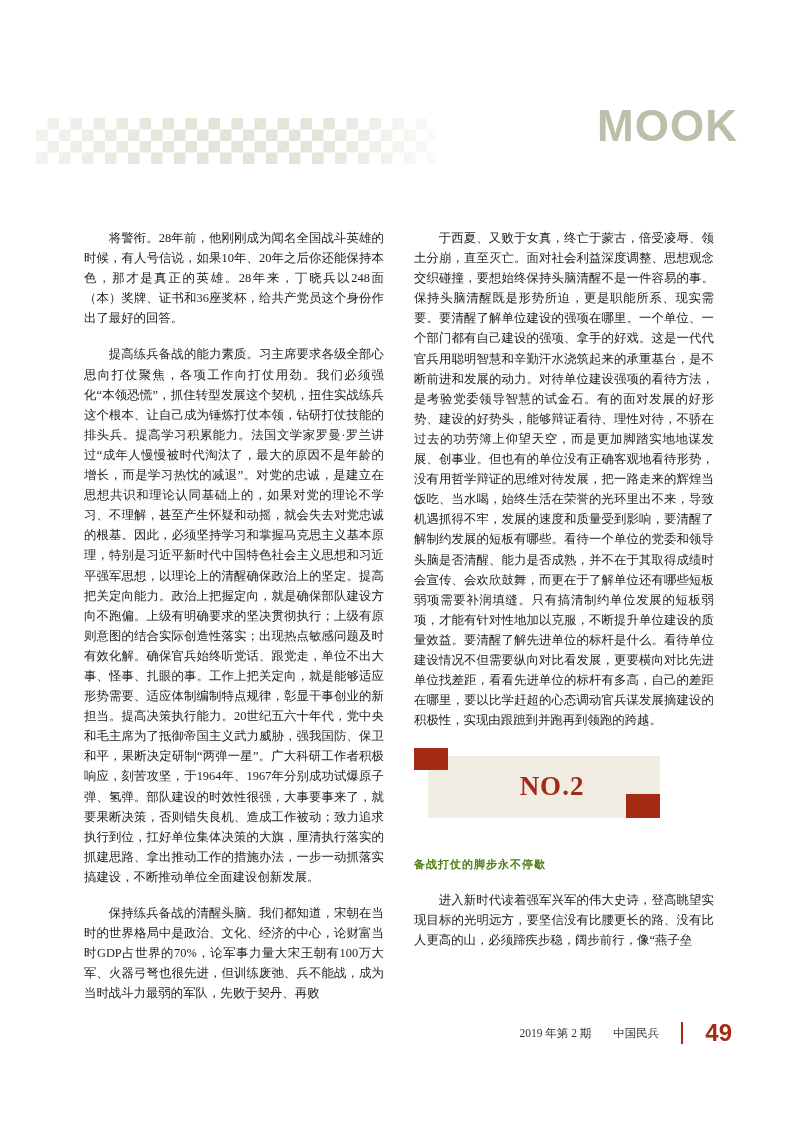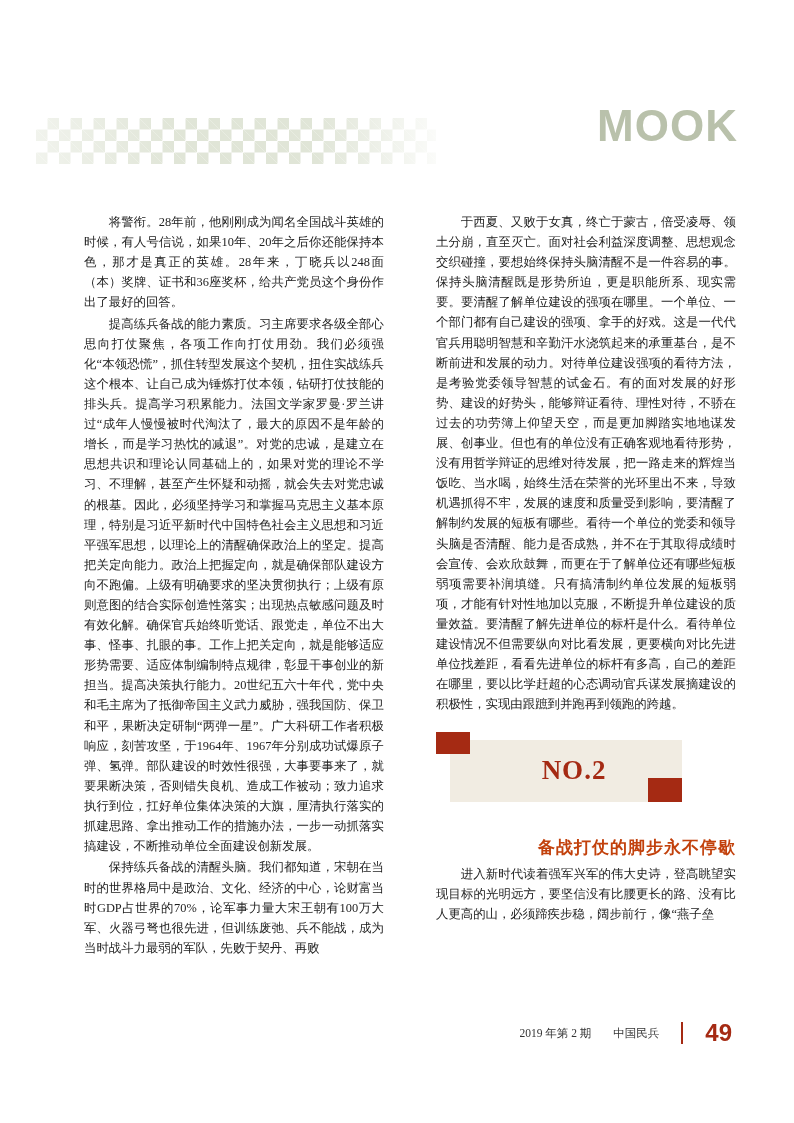--- a/index.html
+++ b/index.html
@@ -66,24 +66,24 @@
     position: absolute;
     top: 212px;
     width: 300px;
     font-size: 12.4px;
     line-height: 1.62;
     text-align: justify;
     text-justify: inter-ideograph;
     color: #1c1c1c;
   }
   .col.left { left: 84px; }
-  .col.right { left: 436px; }
+  .col.right { left: 414px; }
 
   .col p {
-    margin: 0 0 0.1em 0;
+    margin: 16px 0 0.1em 0;
     text-indent: 2em;
   }
   .col p.noindent { text-indent: 0; }
 
   
   .banner {
     position: relative;
     margin: 18px 0 10px 0;
     height: 92px;
   }
@@ -120,24 +120,24 @@
     display: flex;
     align-items: center;
     justify-content: center;
     font-family: "Liberation Serif", serif;
     font-size: 27px;
     font-weight: bold;
     color: #a52a13;
     letter-spacing: 1px;
   }
   .section-title {
-    text-align: right;
-    font-size: 17px;
-    font-weight: bold;
-    color: #c2410c;
+    text-align: left;
+    font-size: 11px;
+    font-weight: bold;
+    color: #4d7c0f;
     letter-spacing: 1px;
     margin: 2px 0 14px 0;
     text-indent: 0;
   }
 
   
   .footer {
     position: absolute;
     right: 62px;
     bottom: 78px;

